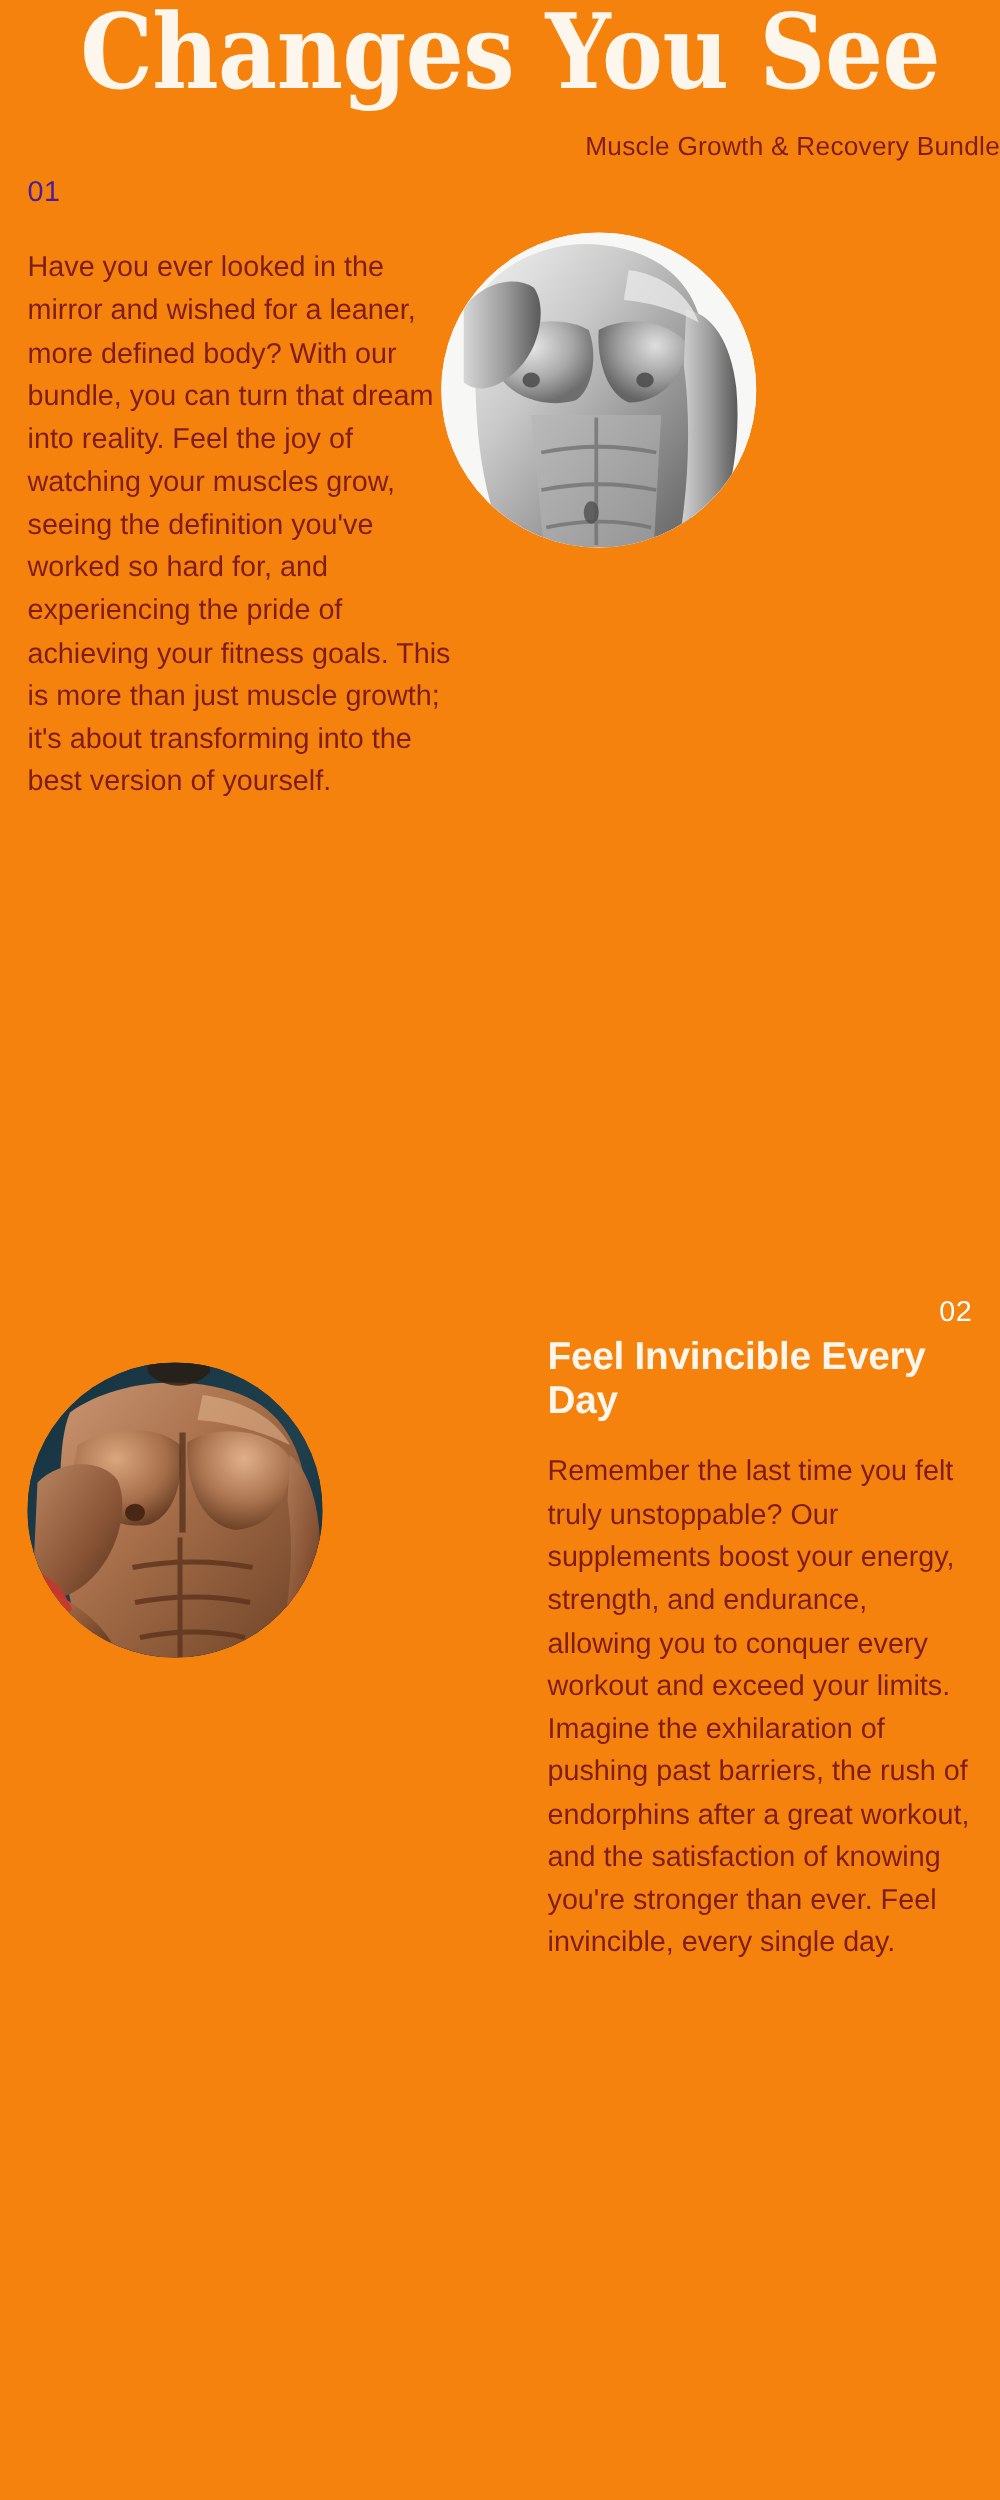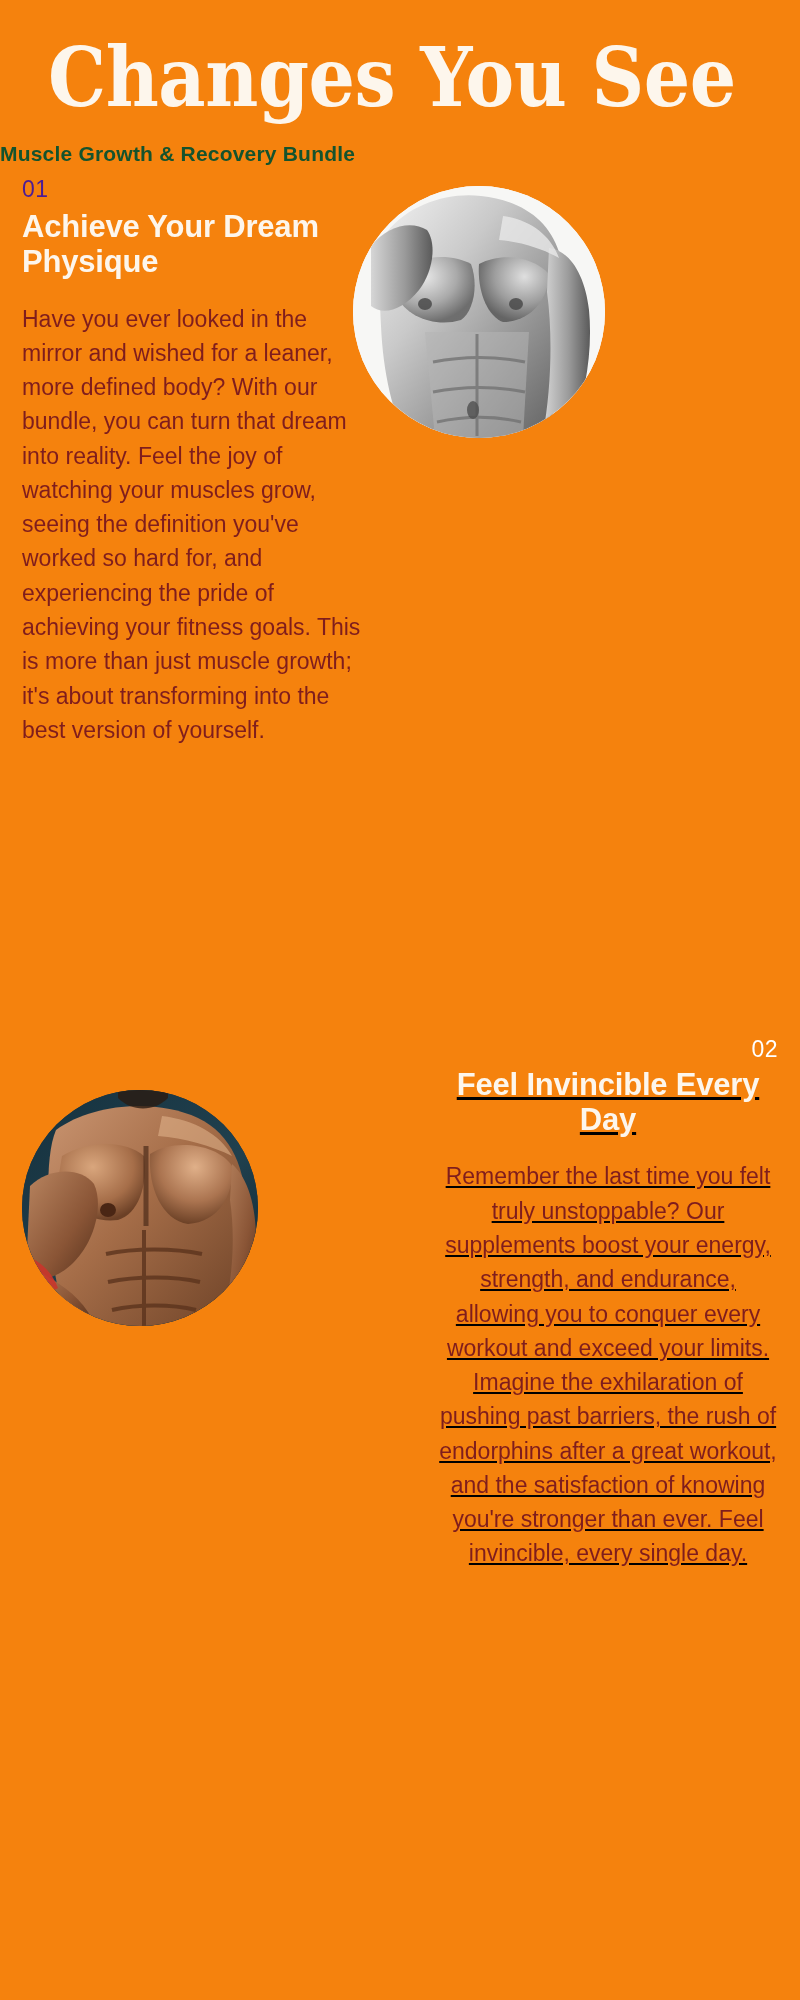--- a/index.html
+++ b/index.html
@@ -18,41 +18,40 @@
   .poster {
     position: relative;
     width: 800px;
     height: 2000px;
     background: #F5820D;
     overflow: hidden;
   }
 
   
   .header {
-    padding-top: 36px;
-    text-align: left;
+    text-align: right;
   }
   .poster-title {
     font-family: "DejaVu Serif", "Liberation Serif", serif;
     font-weight: 700;
     font-size: 83px;
     line-height: 1.0;
     letter-spacing: -0.5px;
     color: #FDF6EC;
     margin: 0;
     transform: scaleX(0.88);
     transform-origin: center;
     white-space: nowrap;
   }
   .poster-subtitle {
     margin: 22px 0 0 0;
     font-size: 21px;
-    font-weight: 700;
+    font-weight: 400;
     letter-spacing: 0.2px;
-    color: #14532d;
+    color: #7f1d1d;
     line-height: 1.2;
   }
 
   
   .section-one {
     position: relative;
     margin-top: 12px;
   }
   .num-left {
     position: absolute;
@@ -116,43 +115,41 @@
     color: #FFFFFF;
     letter-spacing: 0.5px;
     line-height: 1;
     margin-left: 11px;
   }
   .sec2-text {
     position: absolute;
     right: 22px;
     top: 1068px;
     width: 340px;
-    text-align: center;
-    text-decoration: underline;
+    text-align: left;
   }
 
   
   .photo-svg { display: block; width: 100%; height: 100%; }
 </style>
 </head>
 <body>
 
 <div class="poster">
 
   <div class="header">
     <h1 class="poster-title">Changes You See</h1>
     <div class="poster-subtitle">Muscle Growth &amp; Recovery Bundle</div>
   </div>
 
   <div class="section-one">
 
     <div class="num-left">01</div>
 
     <div class="sec1-text">
-      <h2 class="heading">Achieve Your Dream Physique</h2>
       <p class="body-copy">Have you ever looked in the mirror and wished for a leaner, more defined body? With our bundle, you can turn that dream into reality. Feel the joy of watching your muscles grow, seeing the definition you've worked so hard for, and experiencing the pride of achieving your fitness goals. This is more than just muscle growth; it's about transforming into the best version of yourself.</p>
     </div>
   </div>
 
   <div class="photo-circle photo-one">
     <svg class="photo-svg" viewBox="0 0 252 252" preserveAspectRatio="xMidYMid slice">
       <defs>
         <linearGradient id="gskin" x1="0" y1="0" x2="1" y2="1">
           <stop offset="0%" stop-color="#f2f2f2"></stop>
           <stop offset="35%" stop-color="#c9c9c9"></stop>

